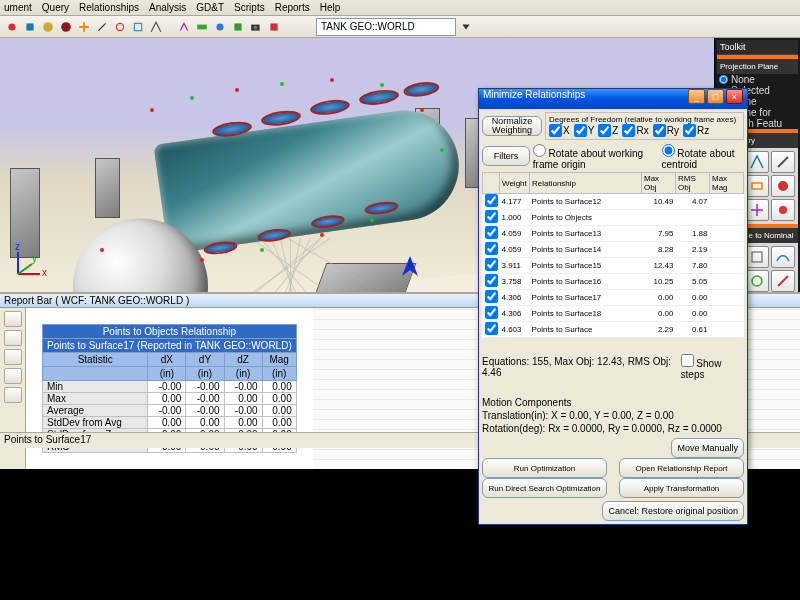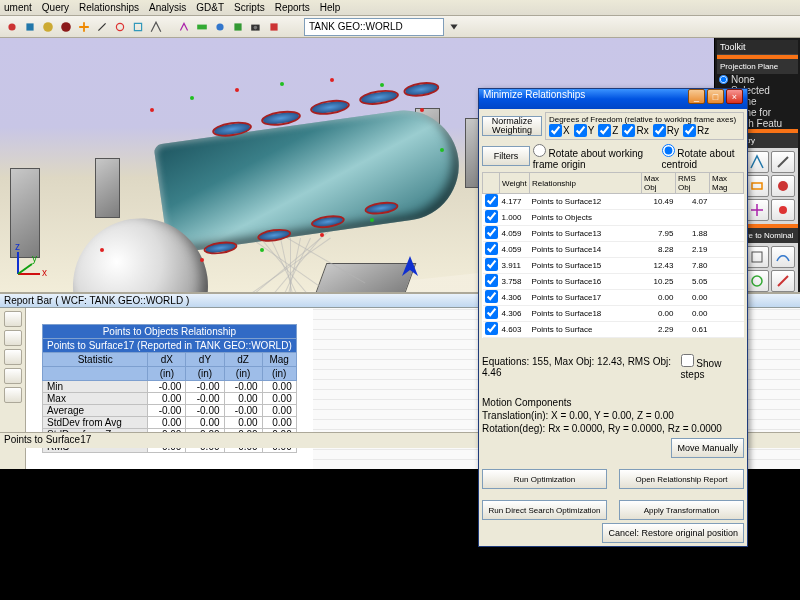--- a/index.html
+++ b/index.html
@@ -5,21 +5,21 @@
 *{box-sizing:border-box;margin:0;padding:0;font-family:Tahoma,Arial,sans-serif;font-size:10px}
 body{width:800px;height:600px;overflow:hidden;background:#000;position:relative}
 .app{width:800px;height:448px;display:flex;flex-direction:column;background:#ef4444}
 
 .menubar{height:16px;background:linear-gradient(#ece9d8,#e0ddd0);display:flex;align-items:center;padding:0 4px;gap:10px;border-bottom:1px solid #aca899}
 .menubar span{color:#000;cursor:default}
 
 .toolbar{height:22px;background:linear-gradient(#f6f4ee,#e4e1d4);display:flex;align-items:center;padding:0 4px;gap:2px;border-bottom:1px solid #aca899}
 .tbtn{width:16px;height:16px;border:1px solid transparent;display:flex;align-items:center;justify-content:center;border-radius:2px}
 .tbtn svg{width:12px;height:12px}
-.wcf-box{margin-left:20px;height:18px;min-width:140px;background:#fff;border:1px solid #7f9db9;padding:1px 4px;display:flex;align-items:center}
+.wcf-box{margin-left:32px;height:18px;min-width:140px;background:#fff;border:1px solid #7f9db9;padding:1px 4px;display:flex;align-items:center}
 
 .main{flex:1;display:flex;min-height:0}
 .viewport{flex:1;position:relative;background:linear-gradient(180deg,#c9c6e8 0%,#c8c6e6 35%,#ded8c4 55%,#f2edd9 100%);overflow:hidden}
 .plane{position:absolute;left:-80px;right:-40px;top:250px;height:350px;background:linear-gradient(#f4efe0,#e8e1c9);transform:skewY(-6deg);opacity:.85}
 .tank{position:absolute;left:100px;top:60px;width:360px;height:170px;transform:rotate(-8deg)}
 .tank-body{position:absolute;left:60px;top:30px;width:300px;height:110px;background:linear-gradient(160deg,#1e5560,#3a7f88 30%,#9bcdd0 55%,#2d7079);border-radius:8px 55px 55px 8px;box-shadow:inset 2px 2px 6px rgba(255,255,255,.4),inset -6px -6px 10px rgba(0,0,0,.5)}
 .tank-sphere{position:absolute;left:-40px;top:100px;width:135px;height:135px;border-radius:50%;background:radial-gradient(circle at 35% 30%,#fff,#ddd 35%,#888 80%,#555);box-shadow:inset -6px -6px 12px rgba(0,0,0,.4)}
 .nozzle{position:absolute;width:40px;height:14px;border-radius:50%;background:radial-gradient(ellipse,#5197d8,#1a3f73);border:2px solid #a82020}
 .block{position:absolute;background:linear-gradient(145deg,#c8c8c8,#7d7d7d);border:1px solid #555}
 .pt{position:absolute;width:4px;height:4px;border-radius:50%}
@@ -37,37 +37,37 @@
 .tk-btn{height:22px;background:linear-gradient(#fff,#e6e6e6);border:1px solid #888;border-radius:2px;display:flex;align-items:center;justify-content:center}
 .tk-btn svg{width:16px;height:16px}
 
 .dialog{position:absolute;left:478px;top:88px;width:270px;background:#ece9d8;border:1px solid #1f3b7b;box-shadow:2px 2px 6px rgba(0,0,0,.4)}
 .dlg-title{height:20px;background:linear-gradient(#3a93ff,#0053e1 50%,#0046c7);color:#fff;display:flex;padding:0 4px;font-size:10px}
 .dlg-title .sp{flex:1}
 .winbtn{width:17px;height:15px;margin-left:2px;background:linear-gradient(#f7c993,#e98b2f);border:1px solid #8a4a0a;border-radius:2px;display:flex;align-items:center;justify-content:center;color:#fff;font-size:9px}
 .winbtn.close{background:linear-gradient(#f79593,#d9301e);border-color:#7a1208}
 .dlg-body{padding:3px;font-size:9px}
 .dlg-row{display:flex;align-items:center;gap:3px;margin-bottom:2px}
-.sbtn{height:20px;padding:0 5px;background:linear-gradient(#fff,#e4e1d4);border:1px solid #7f9db9;border-radius:0;font-size:9px}
+.sbtn{height:20px;padding:0 5px;background:linear-gradient(#fff,#e4e1d4);border:1px solid #7f9db9;border-radius:6px;font-size:9px}
 .dof{border:1px solid #bfbfbf;padding:2px 3px;flex:1}
 .dof .cks{display:flex;gap:4px;font-size:8px}
 .dof .cks label{display:flex;align-items:center;gap:1px}
 .rdrow{display:flex;gap:6px;font-size:8px;margin-top:2px}
 .tbl{width:100%;border-collapse:collapse;margin-top:2px;background:#fff}
 .tbl th{background:#ece9d8;border:1px solid #bfbfbf;padding:1px 2px;font-weight:normal;font-size:8px;text-align:left}
 .tbl th:nth-child(n+3){text-align:left}
 .tbl td{border-bottom:1px solid #eee;padding:0 2px;font-size:8px}
 .tbl td:first-child{width:14px}
 .tbl td:nth-child(2){width:30px}
 .tbl td:nth-child(3){text-align:left}
 .tbl td:nth-child(n+4){text-align:right;width:34px}
 .eqline{margin:16px 0;font-size:8px;display:flex;align-items:center}
 .eqline .sp{flex:1}
 .mc{font-size:8px;line-height:1.3}
-.btnrow{display:flex;gap:12px;margin-top:11px}
+.btnrow{display:flex;gap:12px;margin-top:0}
 .btnrow .sbtn{flex:1;font-size:8px;padding:2px 0}
 .btnright{display:flex;justify-content:flex-end;margin-top:3px}
 
 .report{height:140px;border-top:2px solid #aca899;background:#ece9d8;display:flex;flex-direction:column}
 .report .hdr{height:16px;background:linear-gradient(#e8f1fb,#c1d8f0);padding:1px 4px;border-bottom:1px solid #919b9c;font-size:10px}
 .report .body{flex:1;display:flex}
 .report .tools{width:26px;background:#ece9d8;border-right:1px solid #aca899;display:flex;flex-direction:column;align-items:center;gap:3px;padding-top:3px}
 .report .tools div{width:18px;height:16px;border:1px solid #aca899;background:linear-gradient(#fff,#e4e1d4);border-radius:2px}
 .report .content{flex:1;display:flex;background:#fff}
 .rtbl-wrap{padding:16px}

